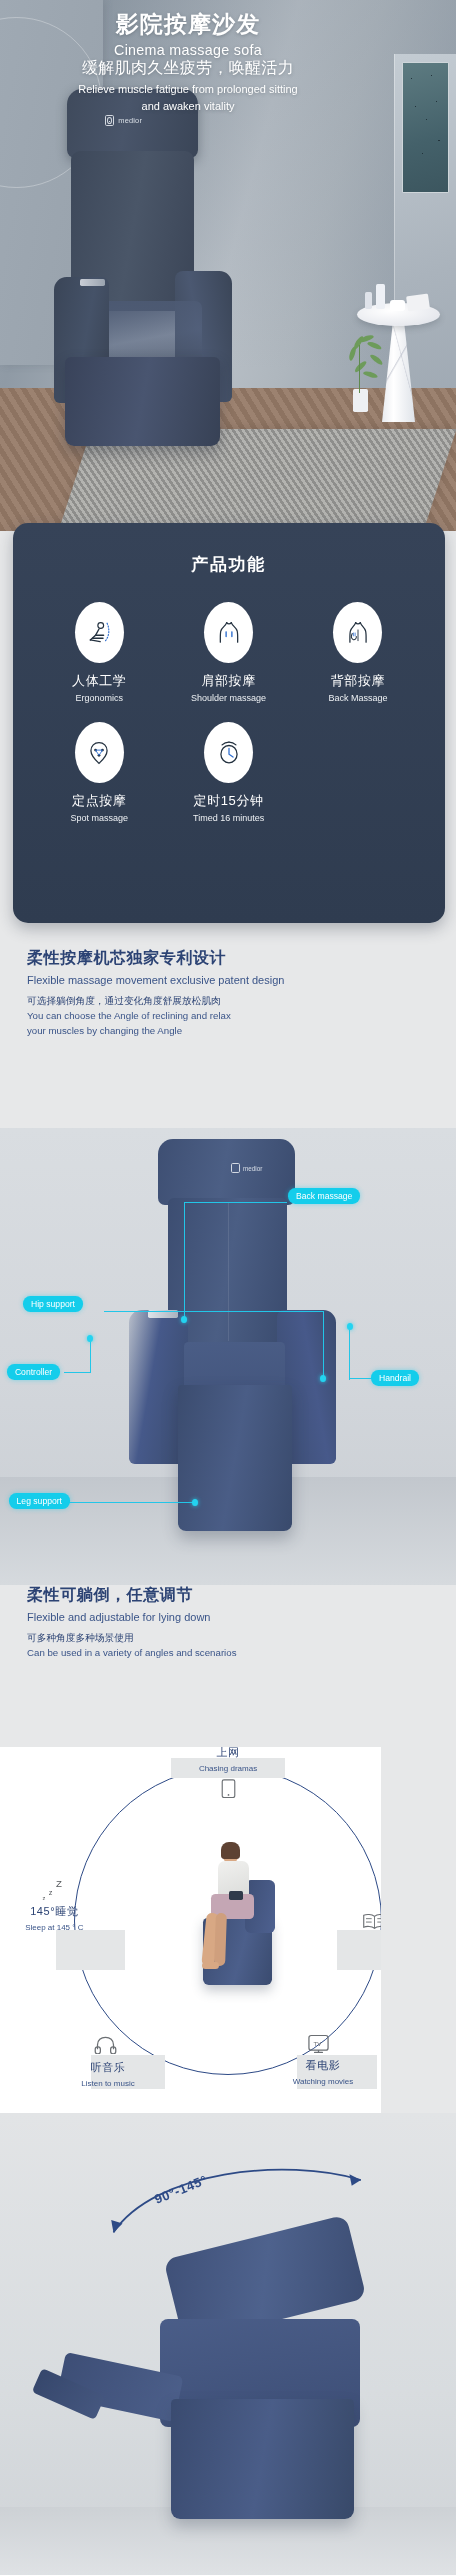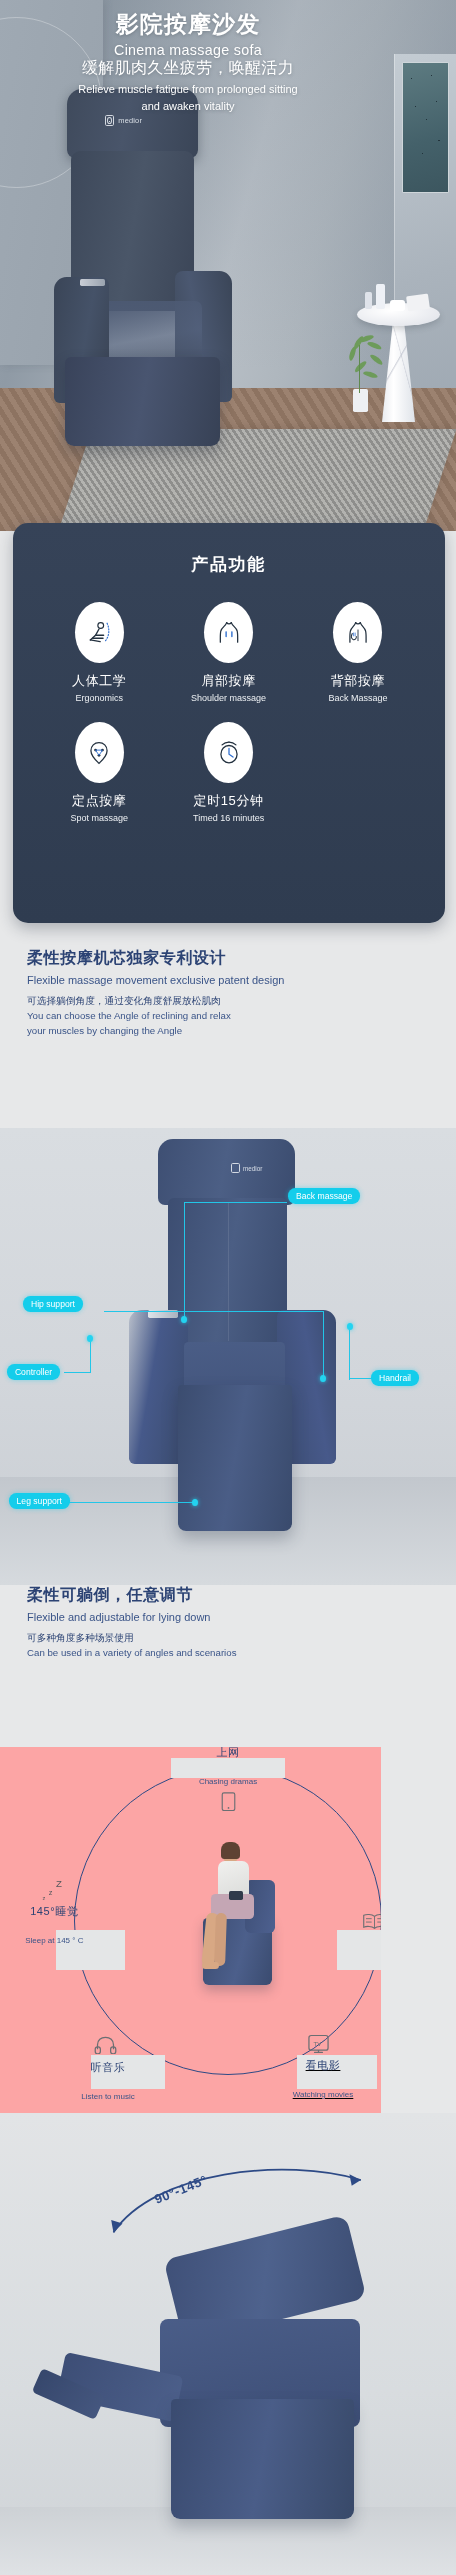--- a/index.html
+++ b/index.html
@@ -210,27 +210,27 @@
     padding:2.9px 8px; border-radius:7.4px; white-space:nowrap; z-index:6;
     box-shadow:0 0 5.7px rgba(20,205,235,.45);
   }
   .lead { position:absolute; background:#22c6e8; z-index:5; }
   .dot { position:absolute; width:6.3px; height:7.4px; background:#23d3f0; border-radius:50%;
          z-index:6; box-shadow:0 0 4.6px rgba(35,211,240,.85); }
 
   
   .lying { position:absolute; left:0; top:1585px; width:457px; }
   .circle-stage { position:absolute; left:0; top:1747px; width:381px; height:371px;
-      background:#fca5a5; overflow:hidden; }
+      background:#ffffff; overflow:hidden; }
   .big-circle { position:absolute; left:74px; top:20px; width:308px; height:308px;
       border:1.1px solid #2d4a86; border-radius:50%; }
   .circle-mask { position:absolute; background:#e4e6e7; }
   .node { position:absolute; text-align:center; width:108px; }
   .node .cn { color:#2c4374; font-size:11px; letter-spacing:0.6px; }
-  .node .en { color:#3a5488; font-size:8px; margin-top:17px; }
+  .node .en { color:#3a5488; font-size:8px; margin-top:4px; }
 
   .person { position:absolute; left:188px; top:80px; width:97px; height:188px; }
 
   
   .angle-stage { position:absolute; left:0; top:2113px; width:457px; height:463px;
       background:linear-gradient(180deg,#e2e4e6 0%,#d8dcdf 60%,#cfd3d7 100%); overflow:hidden; }
   .angle-label { position:absolute; left:153px; top:69px; color:#2d4a86; font-size:13px;
       font-weight:bold; transform:rotate(-22deg); letter-spacing:0.6px; }
   .recl { position:absolute; }
   .recl-back { position:absolute; left:171px; top:123px; width:188px; height:86px;
@@ -518,21 +518,21 @@
     </div>
 
     <div style="position:absolute;left:305px;top:286px;">
       <svg width="27" height="23" viewBox="0 0 48 40" fill="none">
         <rect x="7" y="4" width="34" height="26" rx="4" stroke="#6b6f73" stroke-width="2.2"></rect>
         <text x="15" y="22" font-family="Liberation Sans, sans-serif" font-size="11" fill="#6b6f73">TV</text>
         <path d="M17 34 L31 34" stroke="#6b6f73" stroke-width="2.2" stroke-linecap="round"></path>
         <path d="M24 30 L24 34" stroke="#6b6f73" stroke-width="2.2"></path>
       </svg>
     </div>
-    <div class="node" style="left:266px;top:311px;width:114px;text-decoration:underline;">
+    <div class="node" style="left:266px;top:311px;width:114px;">
       <div class="cn">看电影</div>
       <div class="en">Watching movies</div>
     </div>
   </section>
 
   <section class="angle-stage">
     <div class="a-floor"></div>
 
     <svg style="position:absolute;left:103px;top:34px;" width="274" height="114" viewBox="0 0 480 200" fill="none">
       <path d="M18 150 C90 42 320 18 452 58" stroke="#2d4a86" stroke-width="3" fill="none"></path>

